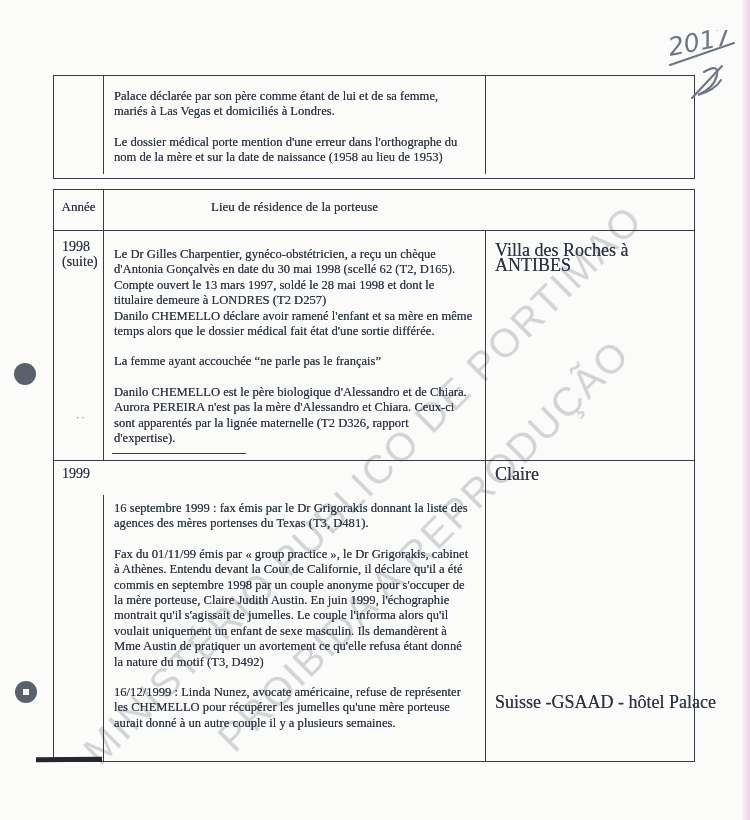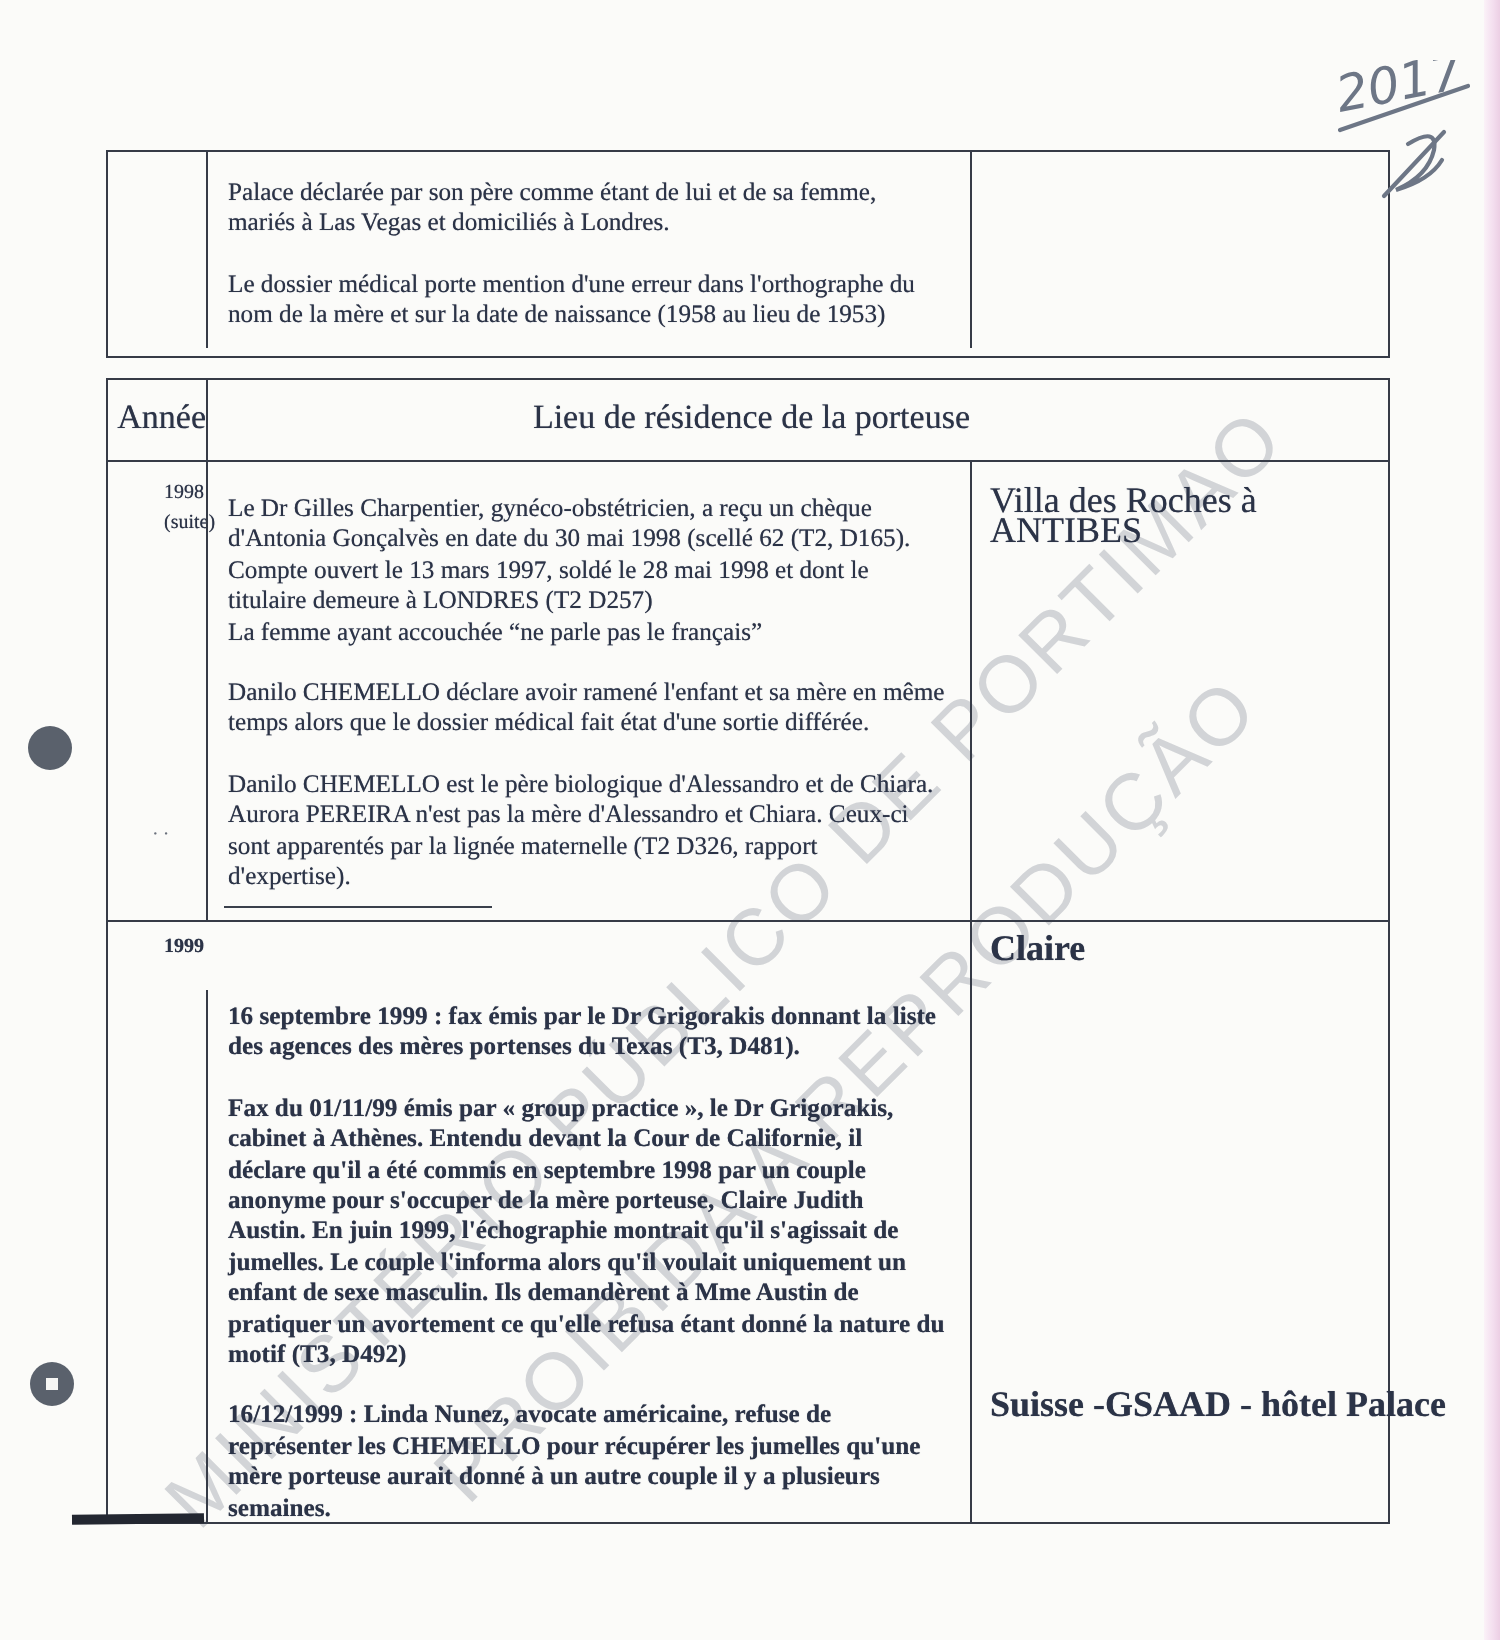--- a/index.html
+++ b/index.html
@@ -29,23 +29,23 @@
   .tbl{position:absolute;left:53px;width:640px;border:1.8px solid #363b47;z-index:1;background:transparent;}
   .top-table{top:75px;height:102px;}
   .main-table{top:189px;}
   .trow{display:grid;grid-template-columns:49px 382px 1fr;}
   .trow + .trow{border-top:1.6px solid #363b47;}
   .cell{position:relative;min-width:0;}
   .cell + .cell{border-left:1.4px solid #363b47;}
   .r-top{height:98px;}
   .r-head{height:40px;}
   .r-1998{height:229px;}
-  .r-1999{height:300px;font-weight:bold;}
-  .head-cell{text-align:right;padding-top:9px;font-size:17px;}
-  .year-cell{padding:8px 4px 0 8px;font-size:10px;line-height:15px;margin-left:20px;}
+  .r-1999{height:300px;}
+  .head-cell{text-align:center;padding-top:9px;font-size:13px;}
+  .year-cell{padding:8px 4px 0 8px;font-size:14px;line-height:15px;}
   .body-cell{padding:16px 12px 0 10px;font-size:12.6px;line-height:15.4px;}
   .body-cell-1999{padding-top:6px;margin-top:34px;}
   .place-cell{padding:12px 6px 0 9px;font-size:18px;line-height:15px;}
   .place-cell-1999{padding-top:6px;}
   p{margin:0;}
   .mb{margin-bottom:15px;}
   .doc-text{text-shadow:0 0 0.35px rgba(43,51,71,0.75);}
   .place-bottom{position:absolute;left:9px;top:234px;white-space:nowrap;}
   
   .underline-artifact{position:absolute;left:112px;top:452.5px;width:134px;height:1.6px;background:#3a404c;z-index:2;}
@@ -95,22 +95,22 @@
       <div class="cell head-cell doc-text">Lieu de résidence de la porteuse</div>
     </div>
 
     <div class="trow r-1998">
       <div class="cell year-cell doc-text">
         <div>1998</div>
         <div>(suite)</div>
       </div>
       <div class="cell body-cell doc-text">
         <p>Le Dr Gilles Charpentier, gynéco-obstétricien, a reçu un chèque d'Antonia Gonçalvès en date du 30 mai 1998 (scellé 62 (T2, D165). Compte ouvert le 13 mars 1997, soldé le 28 mai 1998 et dont le titulaire demeure à LONDRES (T2 D257)</p>
+        <p class="mb">Danilo CHEMELLO déclare avoir ramené l'enfant et sa mère en même temps alors que le dossier médical fait état d'une sortie différée.</p>
         <p class="mb">La femme ayant accouchée “ne parle pas le français”</p>
-        <p class="mb">Danilo CHEMELLO déclare avoir ramené l'enfant et sa mère en même temps alors que le dossier médical fait état d'une sortie différée.</p>
         <p>Danilo CHEMELLO est le père biologique d'Alessandro et de Chiara. Aurora PEREIRA n'est pas la mère d'Alessandro et Chiara. Ceux-ci sont apparentés par la lignée maternelle (T2 D326, rapport d'expertise).</p>
       </div>
       <div class="cell place-cell doc-text">
         <div>Villa des Roches à ANTIBES</div>
       </div>
     </div>
 
     <div class="trow r-1999">
       <div class="cell year-cell doc-text" style="padding-top:5px;">
         <div>1999</div>

